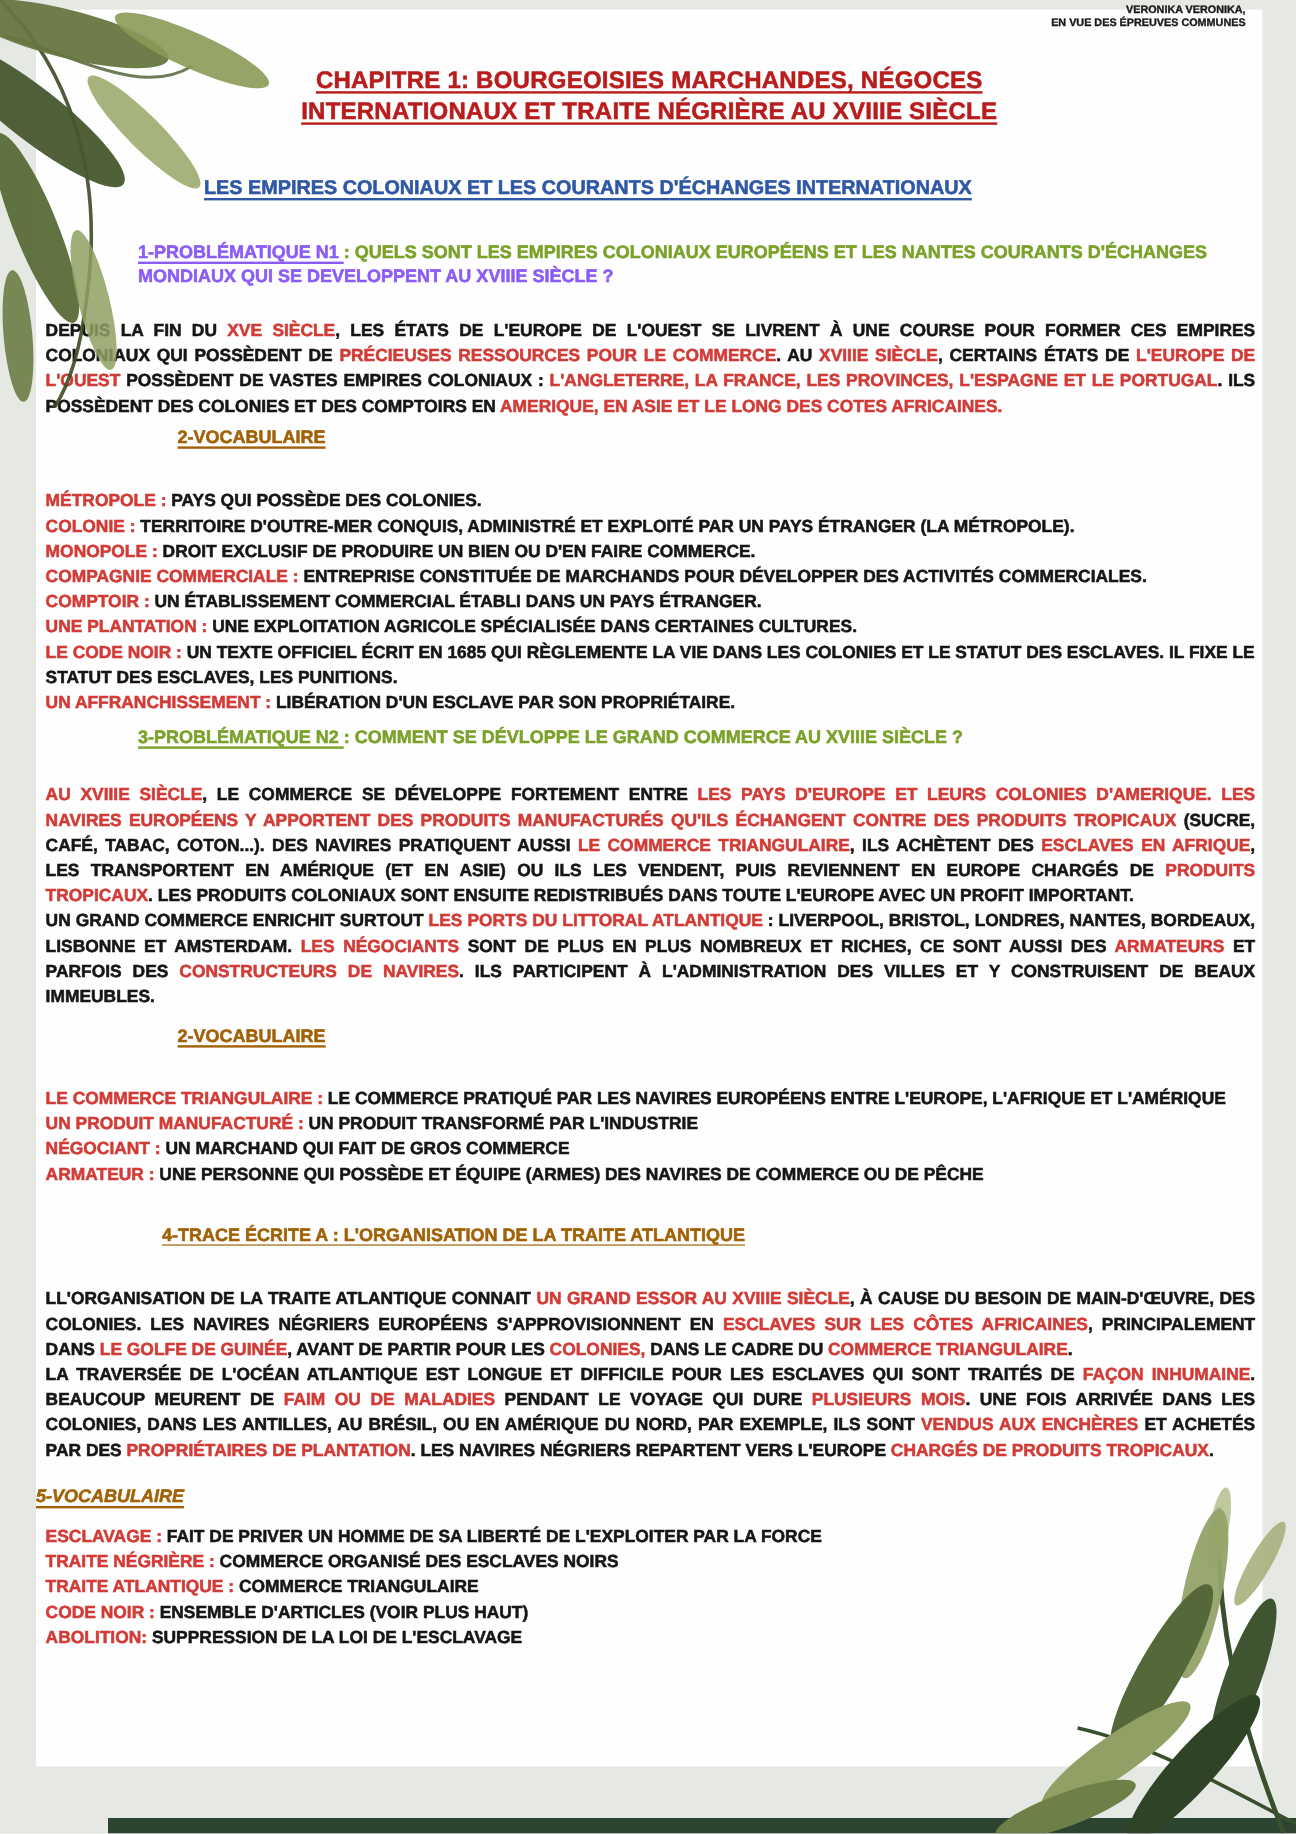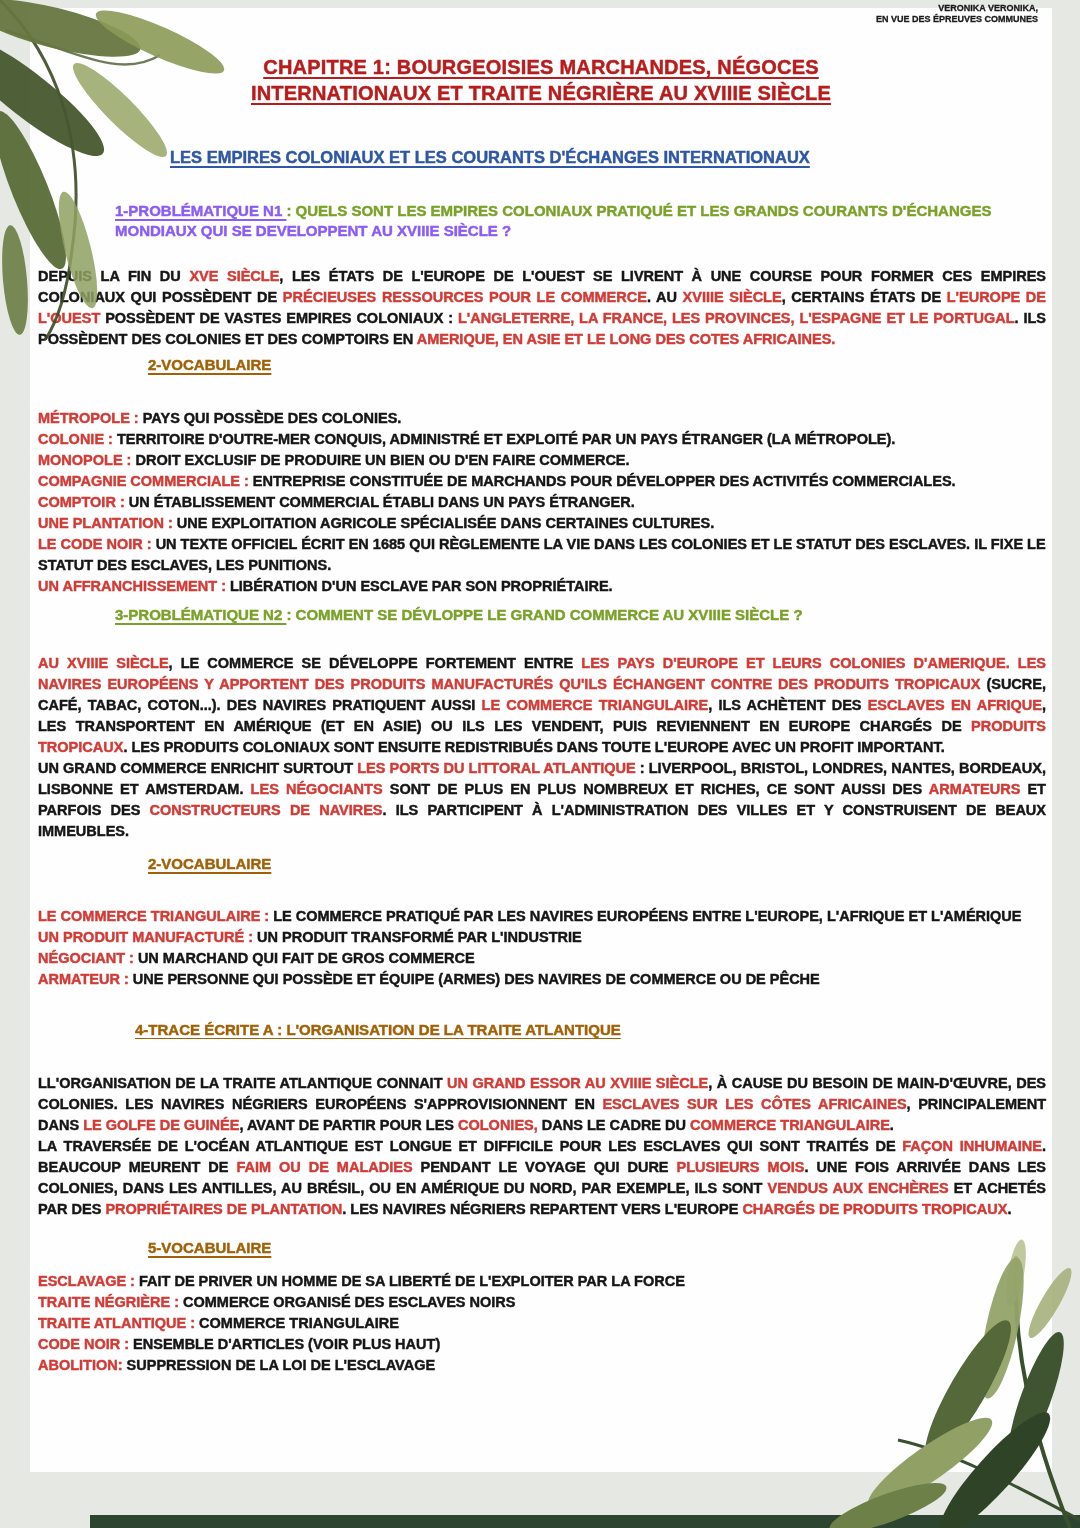--- a/index.html
+++ b/index.html
@@ -38,21 +38,21 @@
   .vocab{text-align:left;}
   .p-intro{margin-top:25px;}
   .h-vocab1{margin-top:5px;margin-left:118px;}
   .l-vocab1{margin-top:33px;}
   .h-prob2{margin-top:8px;}
   .p-commerce{margin-top:28px;}
   .h-vocab2{margin-top:12px;margin-left:118px;}
   .l-vocab2{margin-top:32px;}
   .h-trace{margin-top:30px;margin-left:105px;text-decoration:underline;}
   .p-traite{margin-top:33px;}
-  .h-vocab3{margin-top:18px;margin-left:118px;}
+  .h-vocab3{margin-top:18px;font-style:italic;}
   .l-vocab3{margin-top:13px;}
   .deco{position:absolute;z-index:5;pointer-events:none;}
   .deco-tl{left:0;top:0;}
   .deco-br{right:0;bottom:0;}
   .bottombar{
     position:absolute;left:90px;right:0;bottom:0;height:13px;
     background:#2d4430;z-index:4;
   }
 </style>
 </head>
@@ -67,21 +67,21 @@
 
   <div class="sheet">
 
     <div class="title txt">
       <div class="u">CHAPITRE 1: BOURGEOISIES MARCHANDES, NÉGOCES</div>
       <div class="u">INTERNATIONAUX ET TRAITE NÉGRIÈRE AU XVIIIE SIÈCLE</div>
     </div>
 
     <div class="subtitle txt u">LES EMPIRES COLONIAUX ET LES COURANTS D'ÉCHANGES INTERNATIONAUX</div>
 
-    <div class="greenh gh1 txt"><span class="u" style="color: #8b5cf6;">1-PROBLÉMATIQUE N1 </span><span style="color: rgb(122, 162, 42);">: QUELS SONT LES EMPIRES COLONIAUX PRATIQUÉ ET LES GRANDS COURANTS D'ÉCHANGES</span><br><span style="color: #8b5cf6;">MONDIAUX QUI SE DEVELOPPENT AU XVIIIE SIÈCLE ?</span></div>
+    <div class="greenh gh1 txt"><span class="u" style="color: #8b5cf6;">1-PROBLÉMATIQUE N1 </span><span style="color: rgb(122, 162, 42);">: QUELS SONT LES EMPIRES COLONIAUX EUROPÉENS ET LES NANTES COURANTS D'ÉCHANGES</span><br><span style="color: #8b5cf6;">MONDIAUX QUI SE DEVELOPPENT AU XVIIIE SIÈCLE ?</span></div>
 
     <div class="para p-intro txt"><span style="color: rgb(22, 22, 22);">DEPUIS LA FIN DU </span><span style="color: rgb(210, 59, 54);">XVE SIÈCLE</span><span style="color: rgb(22, 22, 22);">, LES ÉTATS DE L'EUROPE DE L'OUEST SE LIVRENT À UNE COURSE POUR FORMER CES EMPIRES COLONIAUX QUI POSSÈDENT DE </span><span style="color: rgb(210, 59, 54);">PRÉCIEUSES RESSOURCES POUR LE COMMERCE</span><span style="color: rgb(22, 22, 22);">. AU </span><span style="color: rgb(210, 59, 54);">XVIIIE SIÈCLE</span><span style="color: rgb(22, 22, 22);">, CERTAINS ÉTATS DE </span><span style="color: rgb(210, 59, 54);">L'EUROPE DE L'OUEST </span><span style="color: rgb(22, 22, 22);">POSSÈDENT DE VASTES EMPIRES COLONIAUX : </span><span style="color: rgb(210, 59, 54);">L'ANGLETERRE, LA FRANCE, LES PROVINCES, L'ESPAGNE ET LE PORTUGAL</span><span style="color: rgb(22, 22, 22);">. ILS POSSÈDENT DES COLONIES ET DES COMPTOIRS EN </span><span style="color: rgb(210, 59, 54);">AMERIQUE, EN ASIE ET LE LONG DES COTES AFRICAINES.</span></div>
 
     <div class="grayh h-vocab1 txt u">2-VOCABULAIRE</div>
 
     <div class="para vocab l-vocab1 txt"><span style="color: rgb(210, 59, 54);">MÉTROPOLE : </span><span style="color: rgb(22, 22, 22);">PAYS QUI POSSÈDE DES COLONIES.</span><br><span style="color: rgb(210, 59, 54);">COLONIE : </span><span style="color: rgb(22, 22, 22);">TERRITOIRE D'OUTRE-MER CONQUIS, ADMINISTRÉ ET EXPLOITÉ PAR UN PAYS ÉTRANGER (LA MÉTROPOLE).</span><br><span style="color: rgb(210, 59, 54);">MONOPOLE : </span><span style="color: rgb(22, 22, 22);">DROIT EXCLUSIF DE PRODUIRE UN BIEN OU D'EN FAIRE COMMERCE.</span><br><span style="color: rgb(210, 59, 54);">COMPAGNIE COMMERCIALE : </span><span style="color: rgb(22, 22, 22);">ENTREPRISE CONSTITUÉE DE MARCHANDS POUR DÉVELOPPER DES ACTIVITÉS COMMERCIALES.</span><br><span style="color: rgb(210, 59, 54);">COMPTOIR : </span><span style="color: rgb(22, 22, 22);">UN ÉTABLISSEMENT COMMERCIAL ÉTABLI DANS UN PAYS ÉTRANGER.</span><br><span style="color: rgb(210, 59, 54);">UNE PLANTATION : </span><span style="color: rgb(22, 22, 22);">UNE EXPLOITATION AGRICOLE SPÉCIALISÉE DANS CERTAINES CULTURES.</span><br><span style="color: rgb(210, 59, 54);">LE CODE NOIR : </span><span style="color: rgb(22, 22, 22);">UN TEXTE OFFICIEL ÉCRIT EN 1685 QUI RÈGLEMENTE LA VIE DANS LES COLONIES ET LE STATUT DES ESCLAVES. IL FIXE LE STATUT DES ESCLAVES, LES PUNITIONS.</span><br><span style="color: rgb(210, 59, 54);">UN AFFRANCHISSEMENT : </span><span style="color: rgb(22, 22, 22);">LIBÉRATION D'UN ESCLAVE PAR SON PROPRIÉTAIRE.</span></div>
 
     <div class="greenh h-prob2 txt"><span class="u" style="color: rgb(122, 162, 42);">3-PROBLÉMATIQUE N2 </span><span style="color: rgb(122, 162, 42);">: COMMENT SE DÉVLOPPE LE GRAND COMMERCE AU XVIIIE SIÈCLE ?</span></div>
 
     <div class="para p-commerce txt"><span style="color: rgb(210, 59, 54);">AU XVIIIE SIÈCLE</span><span style="color: rgb(22, 22, 22);">, LE COMMERCE SE DÉVELOPPE FORTEMENT ENTRE </span><span style="color: rgb(210, 59, 54);">LES PAYS D'EUROPE ET LEURS COLONIES D'AMERIQUE. LES NAVIRES EUROPÉENS Y APPORTENT DES PRODUITS MANUFACTURÉS QU'ILS ÉCHANGENT CONTRE DES PRODUITS TROPICAUX </span><span style="color: rgb(22, 22, 22);">(SUCRE, CAFÉ, TABAC, COTON...). DES NAVIRES PRATIQUENT AUSSI </span><span style="color: rgb(210, 59, 54);">LE COMMERCE TRIANGULAIRE</span><span style="color: rgb(22, 22, 22);">, ILS ACHÈTENT DES </span><span style="color: rgb(210, 59, 54);">ESCLAVES EN AFRIQUE</span><span style="color: rgb(22, 22, 22);">, LES TRANSPORTENT EN AMÉRIQUE (ET EN ASIE) OU ILS LES VENDENT, PUIS REVIENNENT EN EUROPE CHARGÉS DE </span><span style="color: rgb(210, 59, 54);">PRODUITS TROPICAUX</span><span style="color: rgb(22, 22, 22);">. LES PRODUITS COLONIAUX SONT ENSUITE REDISTRIBUÉS DANS TOUTE L'EUROPE AVEC UN PROFIT IMPORTANT.</span><br><span style="color: rgb(22, 22, 22);">UN GRAND COMMERCE ENRICHIT SURTOUT </span><span style="color: rgb(210, 59, 54);">LES PORTS DU LITTORAL ATLANTIQUE </span><span style="color: rgb(22, 22, 22);"> : LIVERPOOL, BRISTOL, LONDRES, NANTES, BORDEAUX, LISBONNE ET AMSTERDAM. </span><span style="color: rgb(210, 59, 54);">LES NÉGOCIANTS</span><span style="color: rgb(22, 22, 22);"> SONT DE PLUS EN PLUS NOMBREUX ET RICHES, CE SONT AUSSI DES </span><span style="color: rgb(210, 59, 54);">ARMATEURS</span><span style="color: rgb(22, 22, 22);"> ET PARFOIS DES </span><span style="color: rgb(210, 59, 54);">CONSTRUCTEURS DE NAVIRES</span><span style="color: rgb(22, 22, 22);">. ILS PARTICIPENT À L'ADMINISTRATION DES VILLES ET Y CONSTRUISENT DE BEAUX IMMEUBLES.</span></div>

